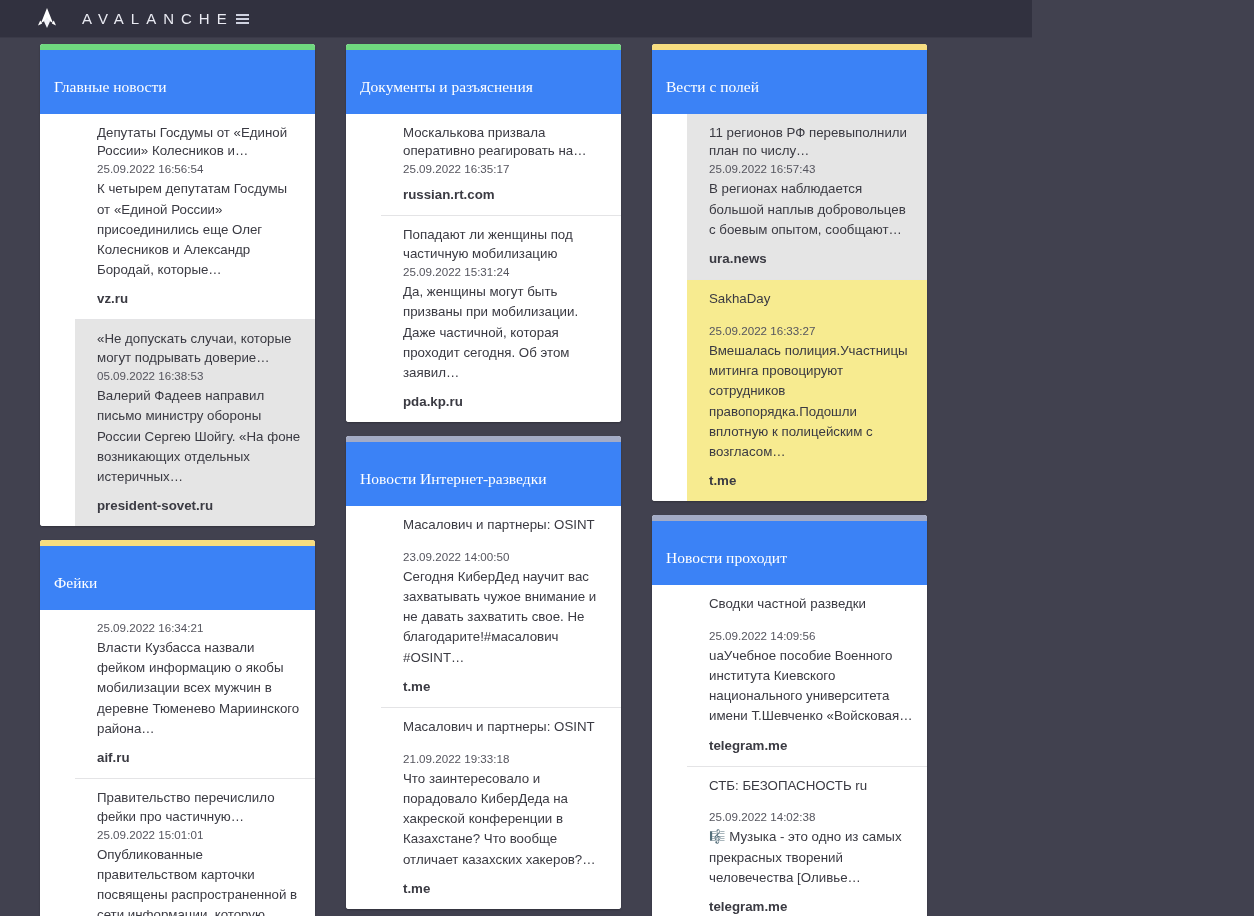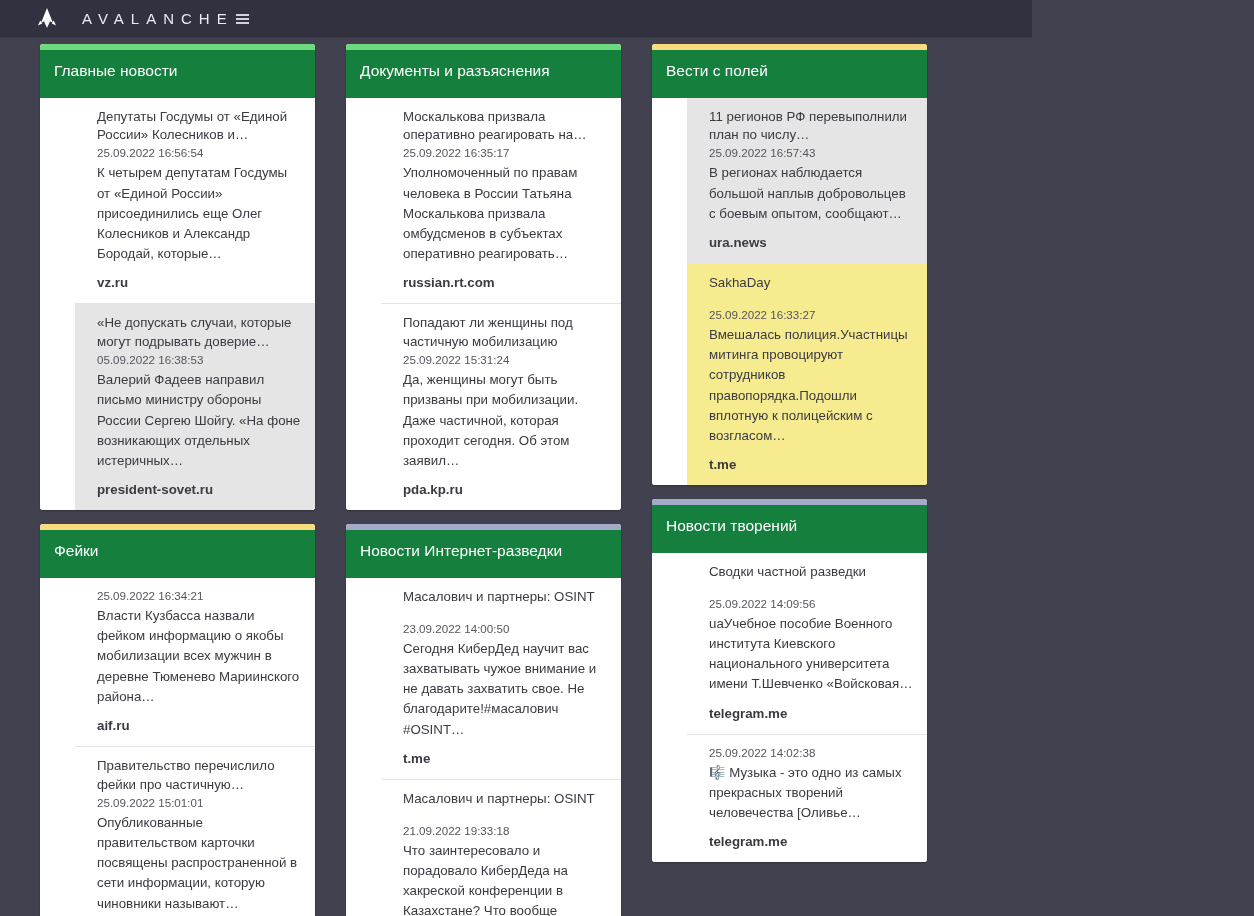--- a/index.html
+++ b/index.html
@@ -37,22 +37,23 @@
   .column { width: 275px; margin-right: 31px; }
   .card {
     background: #ffffff;
     border-radius: 3px;
     overflow: hidden;
     margin-bottom: 14px;
     box-shadow: 0 1px 2px rgba(0,0,0,0.25);
   }
   .accent { height: 6px; width: 100%; }
   .card-header {
-    background: #15803d;
-    padding: 12px 14px 17px 14px;
+    background: #3b82f6;
+    padding: 28px 14px 17px 14px;
+    font-family: Liberation Serif, serif;
   }
   .card-title {
     color: #ffffff; font-size: 15.5px; font-weight: 400; line-height: 1.2;
   }
   .card-body { background: #ffffff; }
 
   .item {
     padding: 10px 14px 13px 22px;
     border-bottom: 1px solid #e4e4e6;
     margin-left: 35px;
@@ -145,21 +146,20 @@
       <div class="column">
         <div class="card">
           <div class="accent" style="background: rgb(111, 217, 127);"></div>
           <div class="card-header">
             <div class="card-title">Документы и разъяснения</div>
           </div>
           <div class="card-body">
             <div class="item">
               <div class="item-title">Москалькова призвала оперативно реагировать на обращения…</div>
               <div class="item-time">25.09.2022 16:35:17</div>
-              <div class="item-text">Уполномоченный по правам человека в России Татьяна Москалькова призвала омбудсменов в субъектах оперативно реагировать…</div>
               <div class="item-source">russian.rt.com</div>
             </div>
             <div class="item">
               <div class="item-title">Попадают ли женщины под частичную мобилизацию</div>
               <div class="item-time">25.09.2022 15:31:24</div>
               <div class="item-text">Да, женщины могут быть призваны при мобилизации. Даже частичной, которая проходит сегодня. Об этом заявил…</div>
               <div class="item-source">pda.kp.ru</div>
             </div>
           </div>
         </div>
@@ -201,30 +201,31 @@
               <div class="item-title spaced">SakhaDay</div>
               <div class="item-time">25.09.2022 16:33:27</div>
               <div class="item-text">Вмешалась полиция.Участницы митинга провоцируют сотрудников правопорядка.Подошли вплотную к полицейским с возгласом…</div>
               <div class="item-source">t.me</div>
             </div>
           </div>
         </div>
         <div class="card">
           <div class="accent" style="background: rgb(163, 171, 198);"></div>
           <div class="card-header">
-            <div class="card-title">Новости творений</div>
+            <div class="card-title">Новости проходит</div>
           </div>
           <div class="card-body">
             <div class="item">
               <div class="item-title spaced">Сводки частной разведки</div>
               <div class="item-time">25.09.2022 14:09:56</div>
               <div class="item-text">uaУчебное пособие Военного института Киевского национального университета имени Т.Шевченко «Войсковая…</div>
               <div class="item-source">telegram.me</div>
             </div>
             <div class="item">
+              <div class="item-title spaced">СТБ: БЕЗОПАСНОСТЬ ru</div>
               <div class="item-time">25.09.2022 14:02:38</div>
               <div class="item-text">🎼 Музыка - это одно из самых прекрасных творений человечества [Оливье…</div>
               <div class="item-source">telegram.me</div>
             </div>
           </div>
         </div>
       </div>
     </div>
 
 </div>

